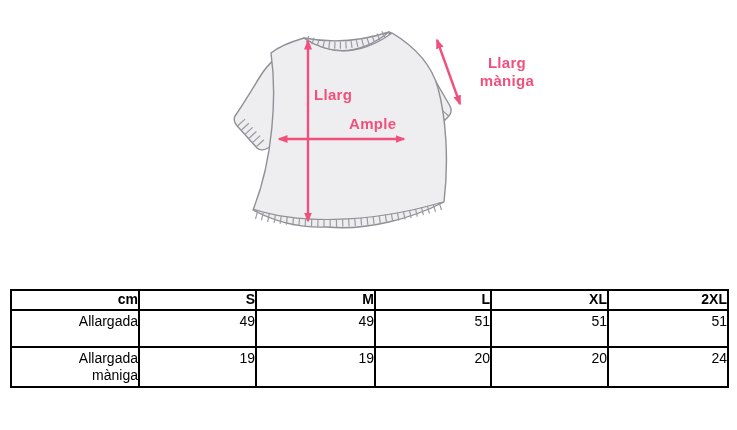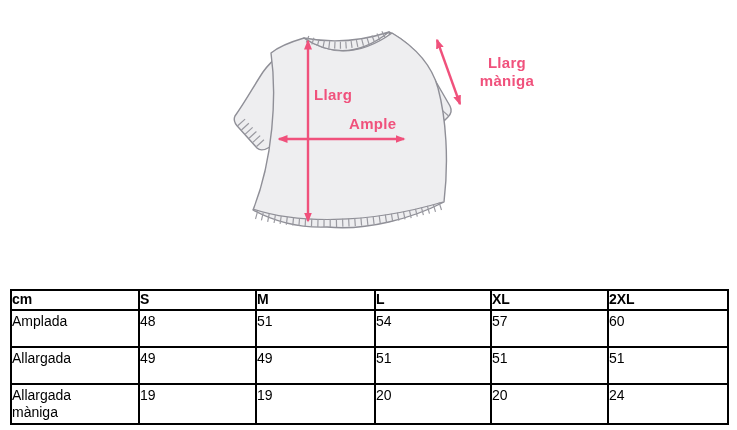--- a/index.html
+++ b/index.html
@@ -15,21 +15,21 @@
   .rib-hem{stroke-dasharray:1.2 5;}
   .arrow{stroke:var(--accent-pink);stroke-width:2.4;fill:none;}
   .ah{fill:var(--accent-pink);}
   .plabel{fill:var(--accent-pink);font-weight:bold;font-size:15px;
           font-family:"Liberation Sans",sans-serif;letter-spacing:.3px;}
   .mid{text-anchor:middle;}
 
   
   .size-table{position:absolute;left:10px;top:289px;width:717px;border-collapse:collapse;
               table-layout:fixed;color:var(--text);}
-  .size-table th,.size-table td{border:2px solid var(--table-border);text-align:left;
+  .size-table th,.size-table td{border:2px solid var(--table-border);text-align:right;
               font-size:14px;padding:0;line-height:1.25;}
   .size-table th{height:15px;font-weight:bold;vertical-align:middle;}
   .size-table td{vertical-align:top;padding-top:2px;}
   .row-1 td,.row-2 td{height:33px;}
   .row-3 td{height:36px;}
   .ln{display:block;}
 </style>
 </head>
 <body>
 
@@ -84,28 +84,20 @@
       <tr>
         <th>cm</th>
         <th>S</th>
         <th>M</th>
         <th>L</th>
         <th>XL</th>
         <th>2XL</th>
       </tr>
     </thead>
     <tbody>
-      <tr class="row-1">
-        <td>Amplada</td>
-        <td>48</td>
-        <td>51</td>
-        <td>54</td>
-        <td>57</td>
-        <td>60</td>
-      </tr>
       <tr class="row-2">
         <td>Allargada</td>
         <td>49</td>
         <td>49</td>
         <td>51</td>
         <td>51</td>
         <td>51</td>
       </tr>
       <tr class="row-3">
         <td>

